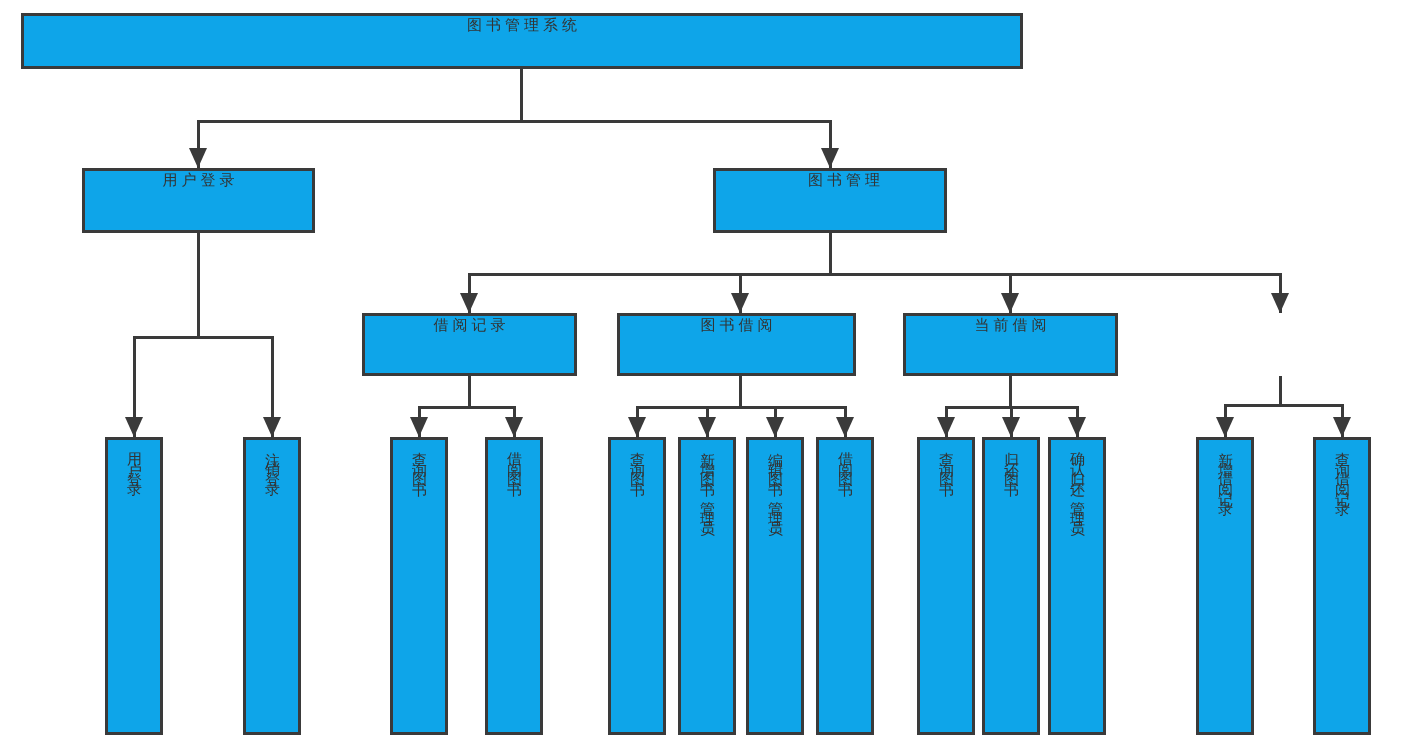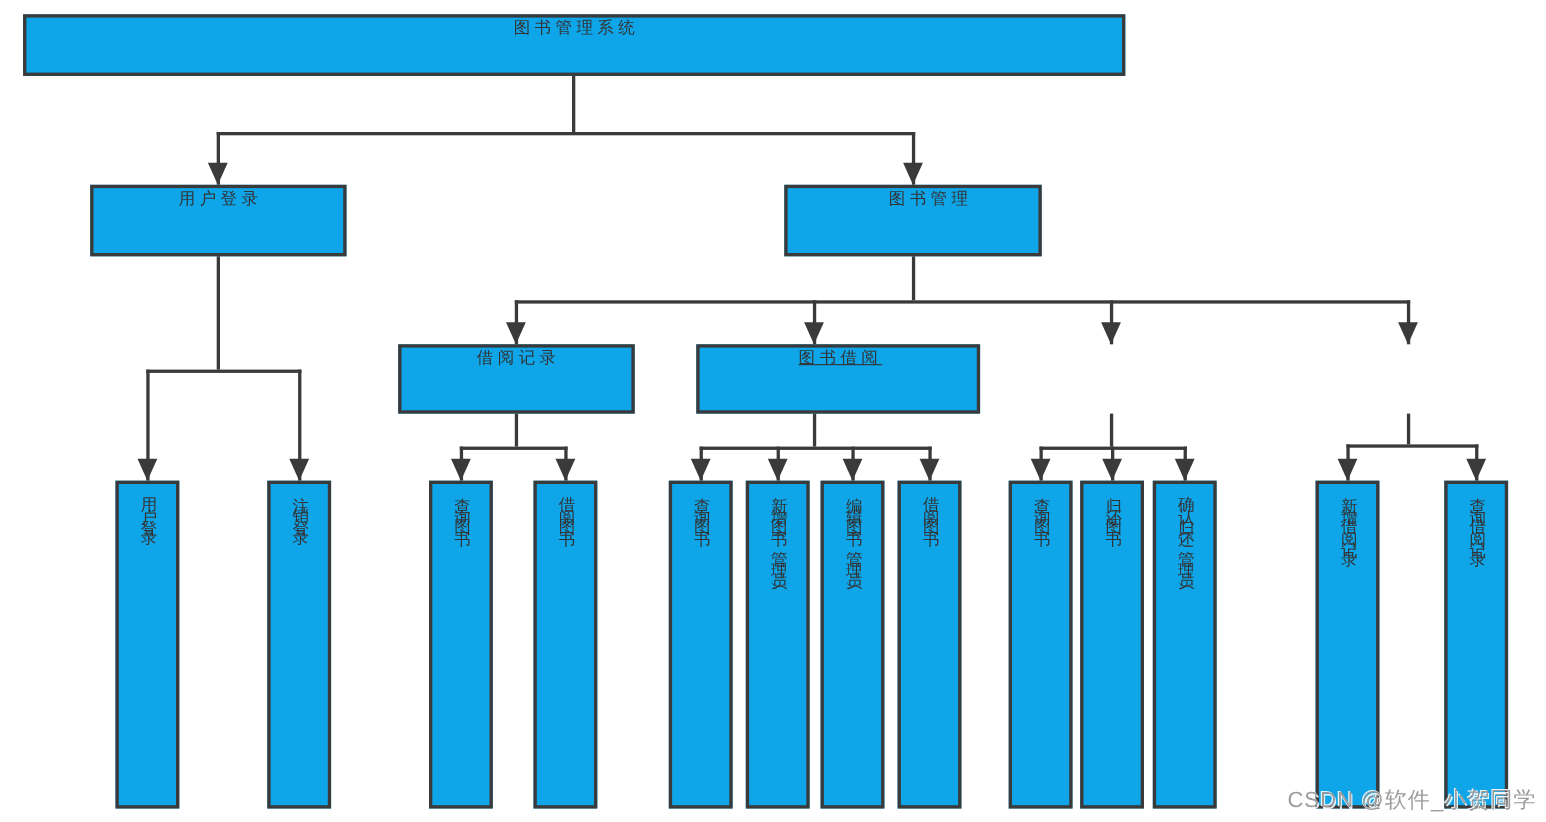--- a/index.html
+++ b/index.html
@@ -90,22 +90,25 @@
   <div class="vl" style="left:739px; top:273px; height:40px;"></div>
   <div class="ar" style="left:731px; top:293px;"></div>
   <div class="vl" style="left:1009px; top:273px; height:40px;"></div>
   <div class="ar" style="left:1001px; top:293px;"></div>
   <div class="vl" style="left:1279px; top:273px; height:40px;"></div>
   <div class="ar" style="left:1271px; top:293px;"></div>
 
   <div class="box" style="left:362px; top:313px; width:215px; height:63px;">
     <span class="lbl">借阅记录</span>
   </div>
-  <div class="box" style="left:633px; top:313px; width:258px; height:63px;text-decoration:underline;">
+  <div class="box" style="left:617px; top:313px; width:239px; height:63px;">
     <span class="lbl">图书借阅</span>
+  </div>
+  <div class="box" style="left:903px; top:313px; width:215px; height:63px;">
+    <span class="lbl">当前借阅</span>
   </div>
 
   <div class="vl" style="left:468px; top:376px; height:30px;"></div>
   <div class="hl" style="left:418px; top:406px; width:98px;"></div>
   <div class="vl" style="left:418px; top:406px; height:31px;"></div>
   <div class="ar" style="left:410px; top:417px;"></div>
   <div class="vl" style="left:513px; top:406px; height:31px;"></div>
   <div class="ar" style="left:505px; top:417px;"></div>
 
   <div class="vl" style="left:739px; top:376px; height:30px;"></div>
@@ -172,15 +175,14 @@
     <span class="lbl">确认归还（管理员）</span>
   </div>
 
   <div class="box vbox" style="left:1196px; top:437px; width:58px; height:298px;">
     <span class="lbl">新增借阅记录</span>
   </div>
   <div class="box vbox" style="left:1313px; top:437px; width:58px; height:298px;">
     <span class="lbl">查询借阅记录</span>
   </div>
 
-  <div class="watermark">CSDN @软件_小贺同学</div>
 
 </div>
 
 </body></html>

